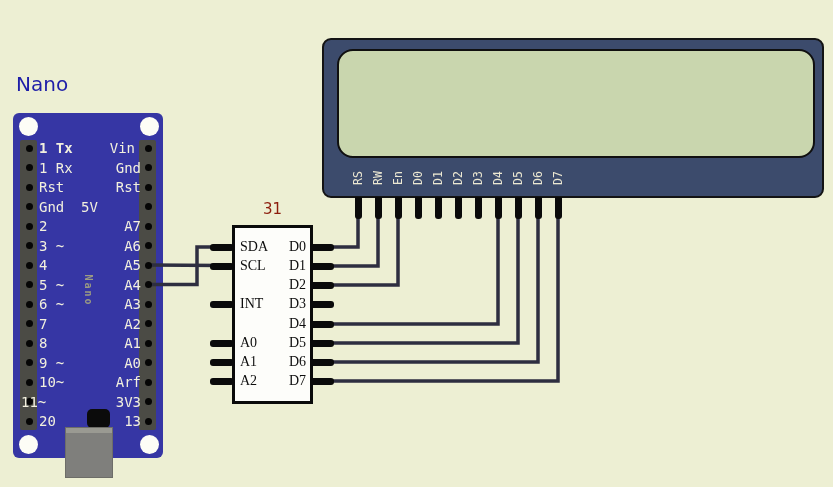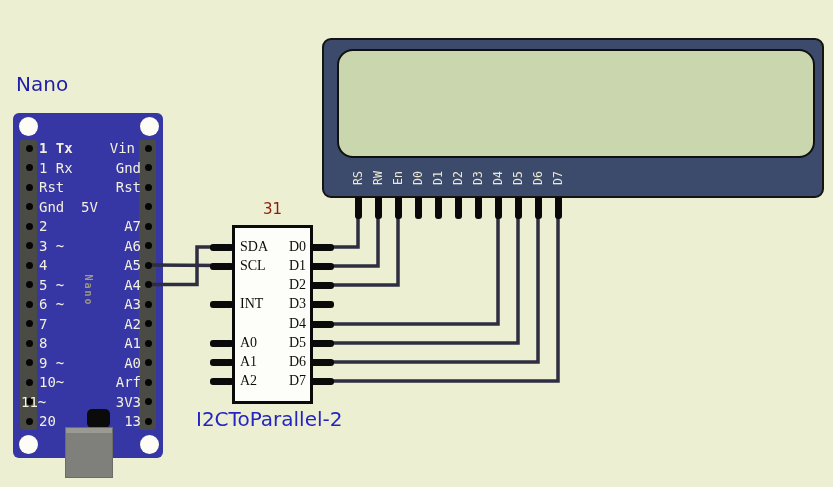--- a/index.html
+++ b/index.html
@@ -71,21 +71,20 @@
     <div class="strip strip-right"></div>
     <div class="nano-vert">
       <span>Nano</span>
     </div>
     <div class="nano-blackcomp"></div>
     <div class="nano-usb"></div>
   </div>
 
   <div class="chip-id">31</div>
   <div class="chip-body"></div>
-  <div class="comp-title chip-title">I2CToParallel-2</div>
 
   <div class="lcd-body">
     <div class="lcd-screen"></div>
   </div>
 
   <svg id="wires-svg" width="833" height="487" viewBox="0 0 833 487">
       <polyline points="150,284.5 197,284.5 197,247 220,247" fill="none" stroke="#2e2e40" stroke-width="3.5"></polyline>
       <polyline points="150,265 220,265.5" fill="none" stroke="#2e2e40" stroke-width="3.5"></polyline>
       <polyline points="326,247 358,247 358,203" fill="none" stroke="#2e2e40" stroke-width="3.5"></polyline>
       <polyline points="326,266 378,266 378,203" fill="none" stroke="#2e2e40" stroke-width="3.5"></polyline>

